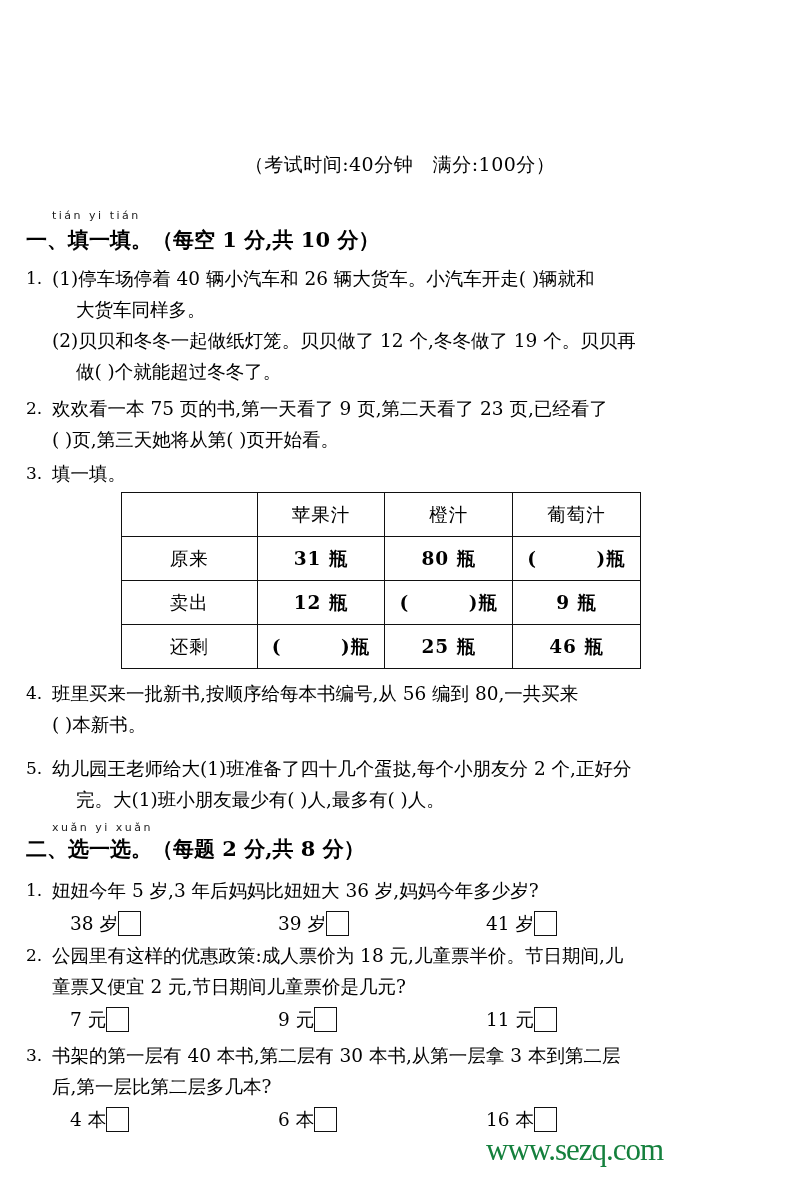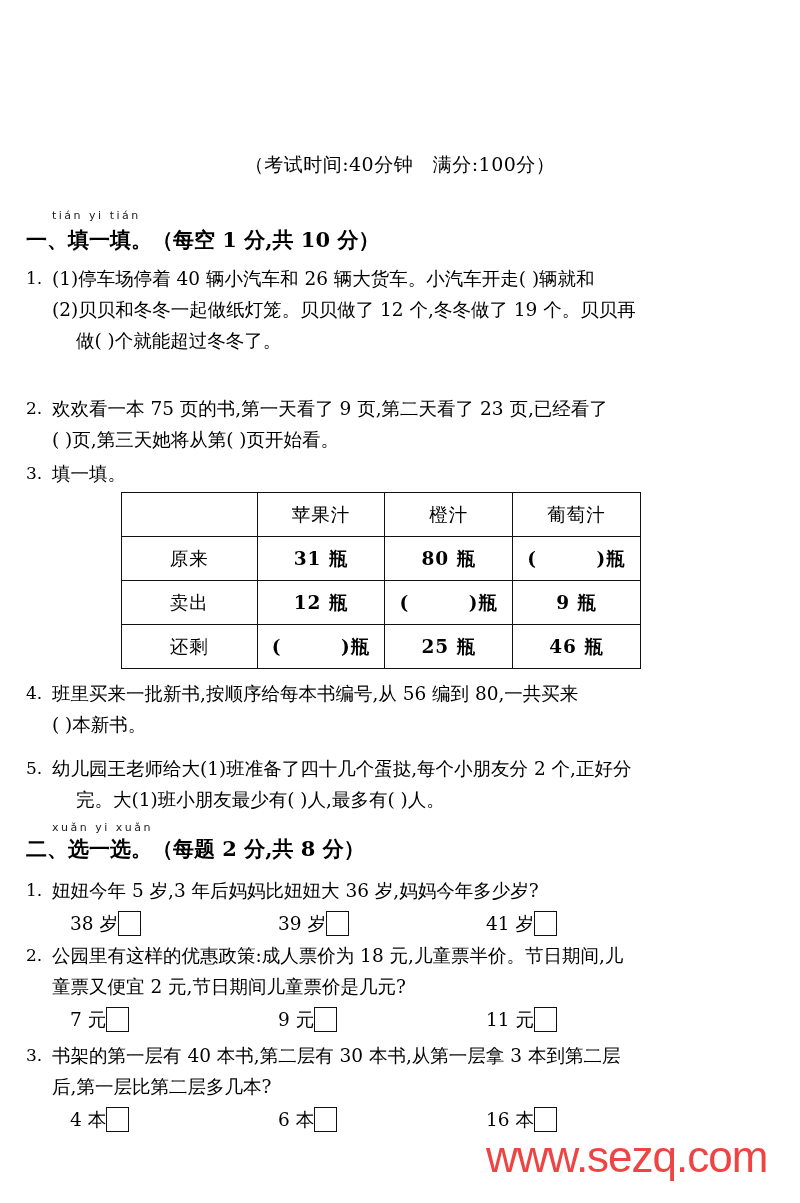--- a/index.html
+++ b/index.html
@@ -130,43 +130,44 @@
     border: 1.7px solid #111111;
     background: #ffffff;
     vertical-align: middle;
   }
 
   
   .watermark {
     position: absolute;
     left: 486px;
     top: 1132px;
-    font-family: Liberation Sans, sans-serif;
-    font-size: 44px;
-    color: #ef4444;
+    font-family: Liberation Serif, serif;
+    font-size: 31px;
+    color: #15803d;
     letter-spacing: -1px;
     white-space: nowrap;
   }
 </style>
 </head>
 <body>
 
 <div class="page">
 
   <div class="exam-meta">（考试时间:40分钟　满分:100分）</div>
 
   <div class="section-pinyin" style="top:209px;">tián  yi  tián</div>
   <div class="section" style="top:226px;">
     <span class="section-title">一、填一填。（每空 1 分,共 10 分）</span>
   </div>
 
   <div class="q" style="top:263px;">
     <span class="q-num">1.</span>
     <div class="q-body">
       <div class="q-line">(1)停车场停着 40 辆小汽车和 26 辆大货车。小汽车开走(        )辆就和</div>
+      <div class="q-line indent">大货车同样多。</div>
       <div class="q-line">(2)贝贝和冬冬一起做纸灯笼。贝贝做了 12 个,冬冬做了 19 个。贝贝再</div>
       <div class="q-line indent">做(        )个就能超过冬冬了。</div>
     </div>
   </div>
 
   <div class="q" style="top:393px;">
     <span class="q-num">2.</span>
     <div class="q-body">
       <div class="q-line">欢欢看一本 75 页的书,第一天看了 9 页,第二天看了 23 页,已经看了</div>
       <div class="q-line">(        )页,第三天她将从第(        )页开始看。</div>

